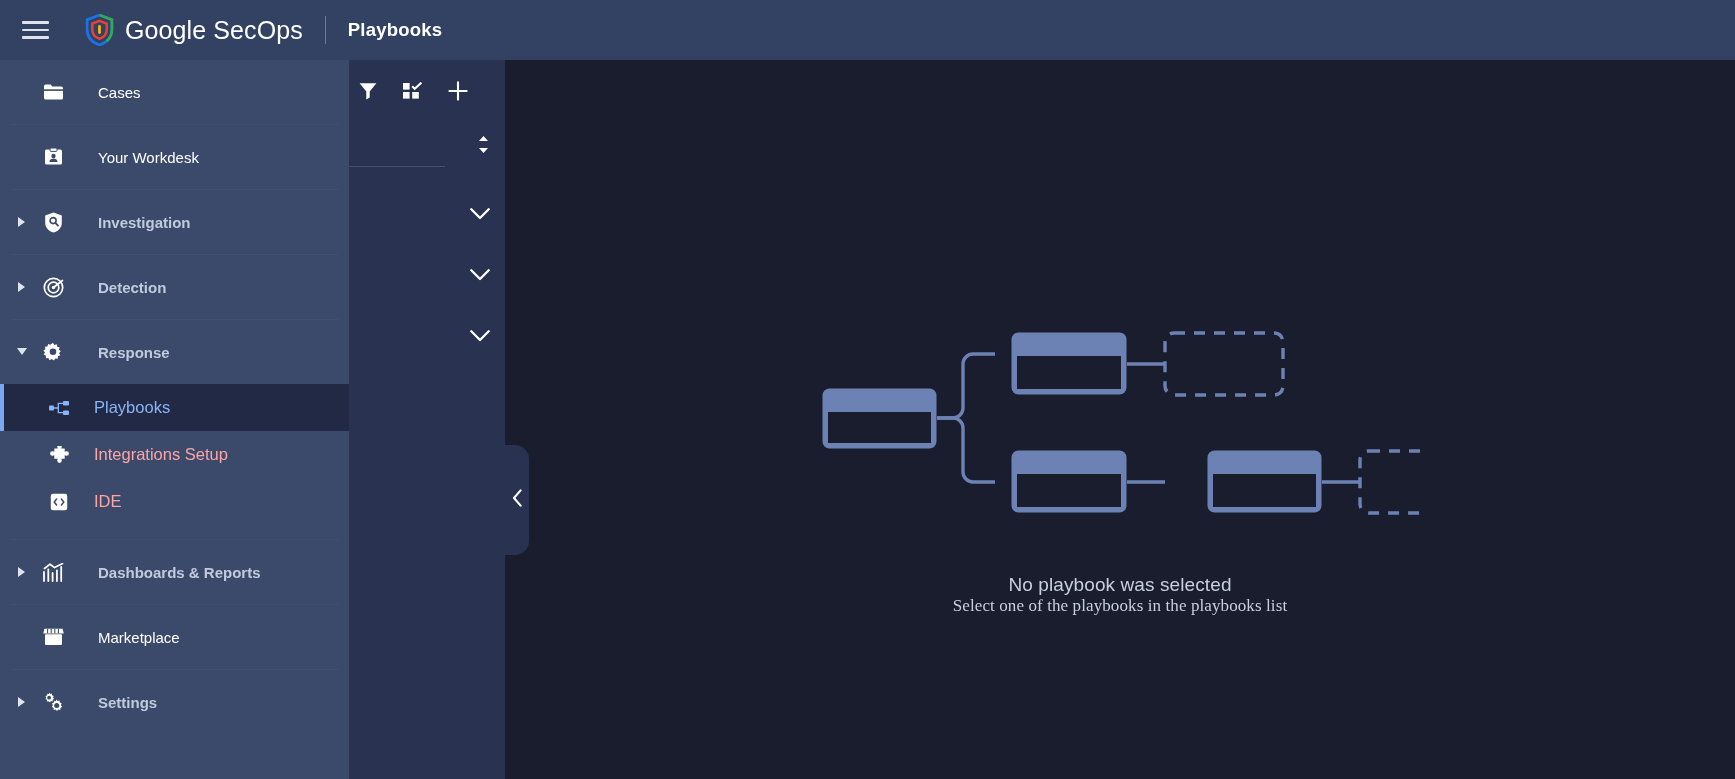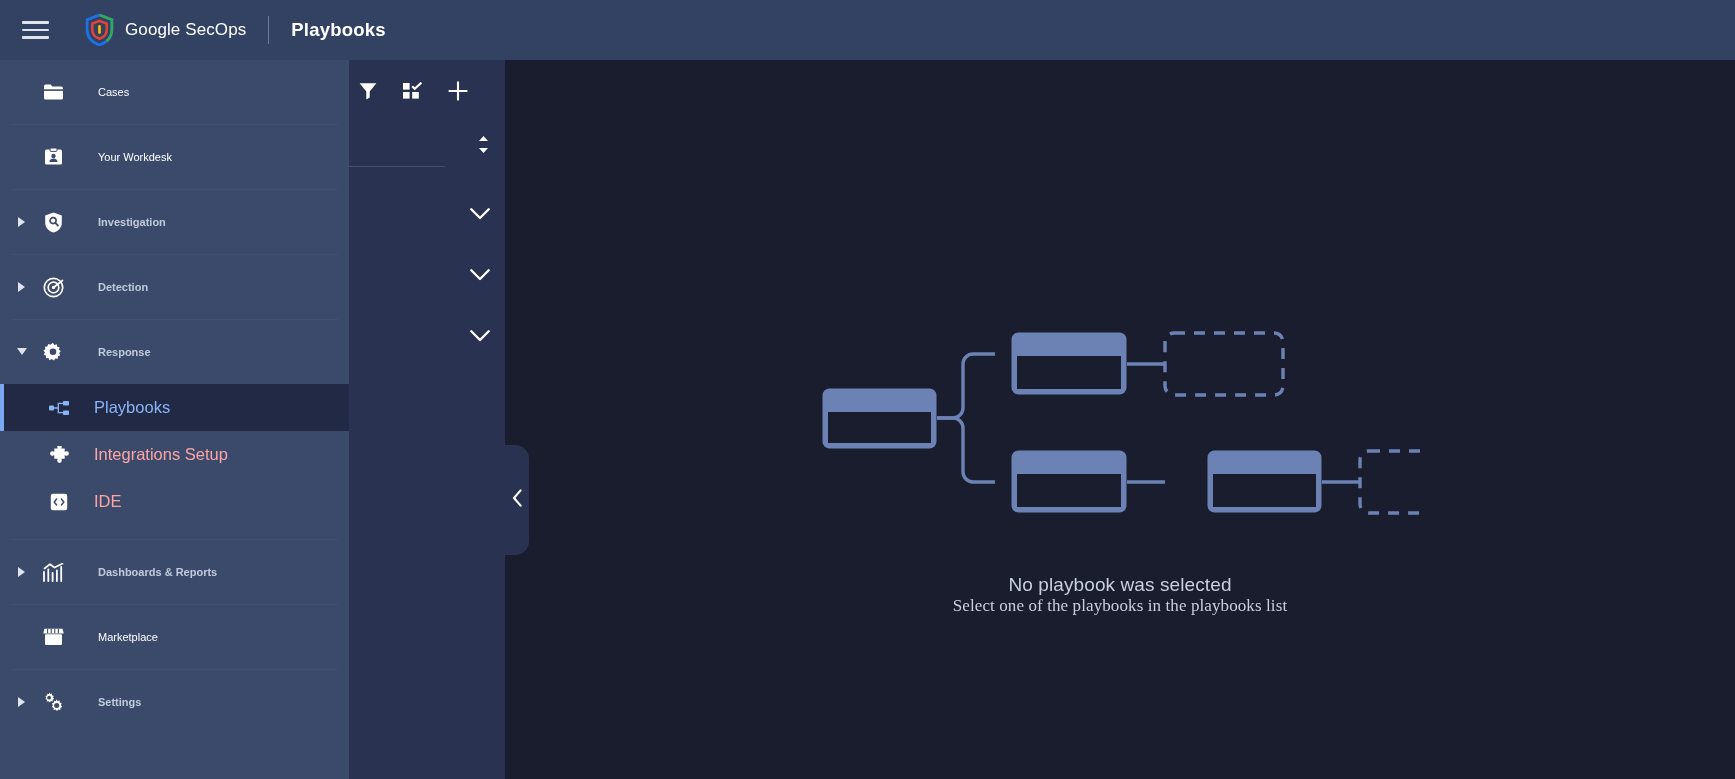--- a/index.html
+++ b/index.html
@@ -21,21 +21,21 @@
   }
   .hamburger {
     width: 30px; height: 30px;
     display: flex; flex-direction: column; justify-content: center; gap: 5px;
     cursor: pointer;
   }
   .hamburger span { display: block; height: 2.5px; width: 27px; background: #dfe3ec; border-radius: 1px; }
   .logo-shield { margin-left: 33px; width: 29px; height: 32px; display:block; }
   .brand {
     margin-left: 11px;
-    font-size: 17px; color: #ffffff; letter-spacing: 0.1px;
+    font-size: 25px; color: #ffffff; letter-spacing: 0.1px;
     font-weight: 400; white-space: nowrap;
   }
   .brand .sec { font-weight: 300; }
   .vdiv { margin: 0 22px; width: 1px; height: 28px; background: #6b7897; }
   .page-title { font-size: 18.5px; font-weight: 700; color: #ffffff; letter-spacing: .2px; }
 
   
   .body { flex: 1; display: flex; min-height: 0; }
 
   
@@ -58,21 +58,21 @@
     flex: 0 0 28px;
   }
   .nav-item .caret.empty { visibility: hidden; }
   .nav-item .nicon {
     width: 34px; flex: 0 0 34px;
     display: flex; align-items: center; justify-content: center;
     color: #ffffff;
   }
   .nav-item .nlabel {
     margin-left: 28px;
-    font-size: 11px; color: #ffffff; white-space: nowrap;
+    font-size: 15px; color: #ffffff; white-space: nowrap;
   }
   .nav-item.group > .nlabel { color: #c2cadb; font-weight: 700; }
   .nav-divider { height: 1px; background: #52608044; margin: 0 11px; }
 
   .sub-item {
     height: 47px;
     display: flex; align-items: center;
     cursor: pointer; position: relative;
   }
   .sub-item .sicon {

